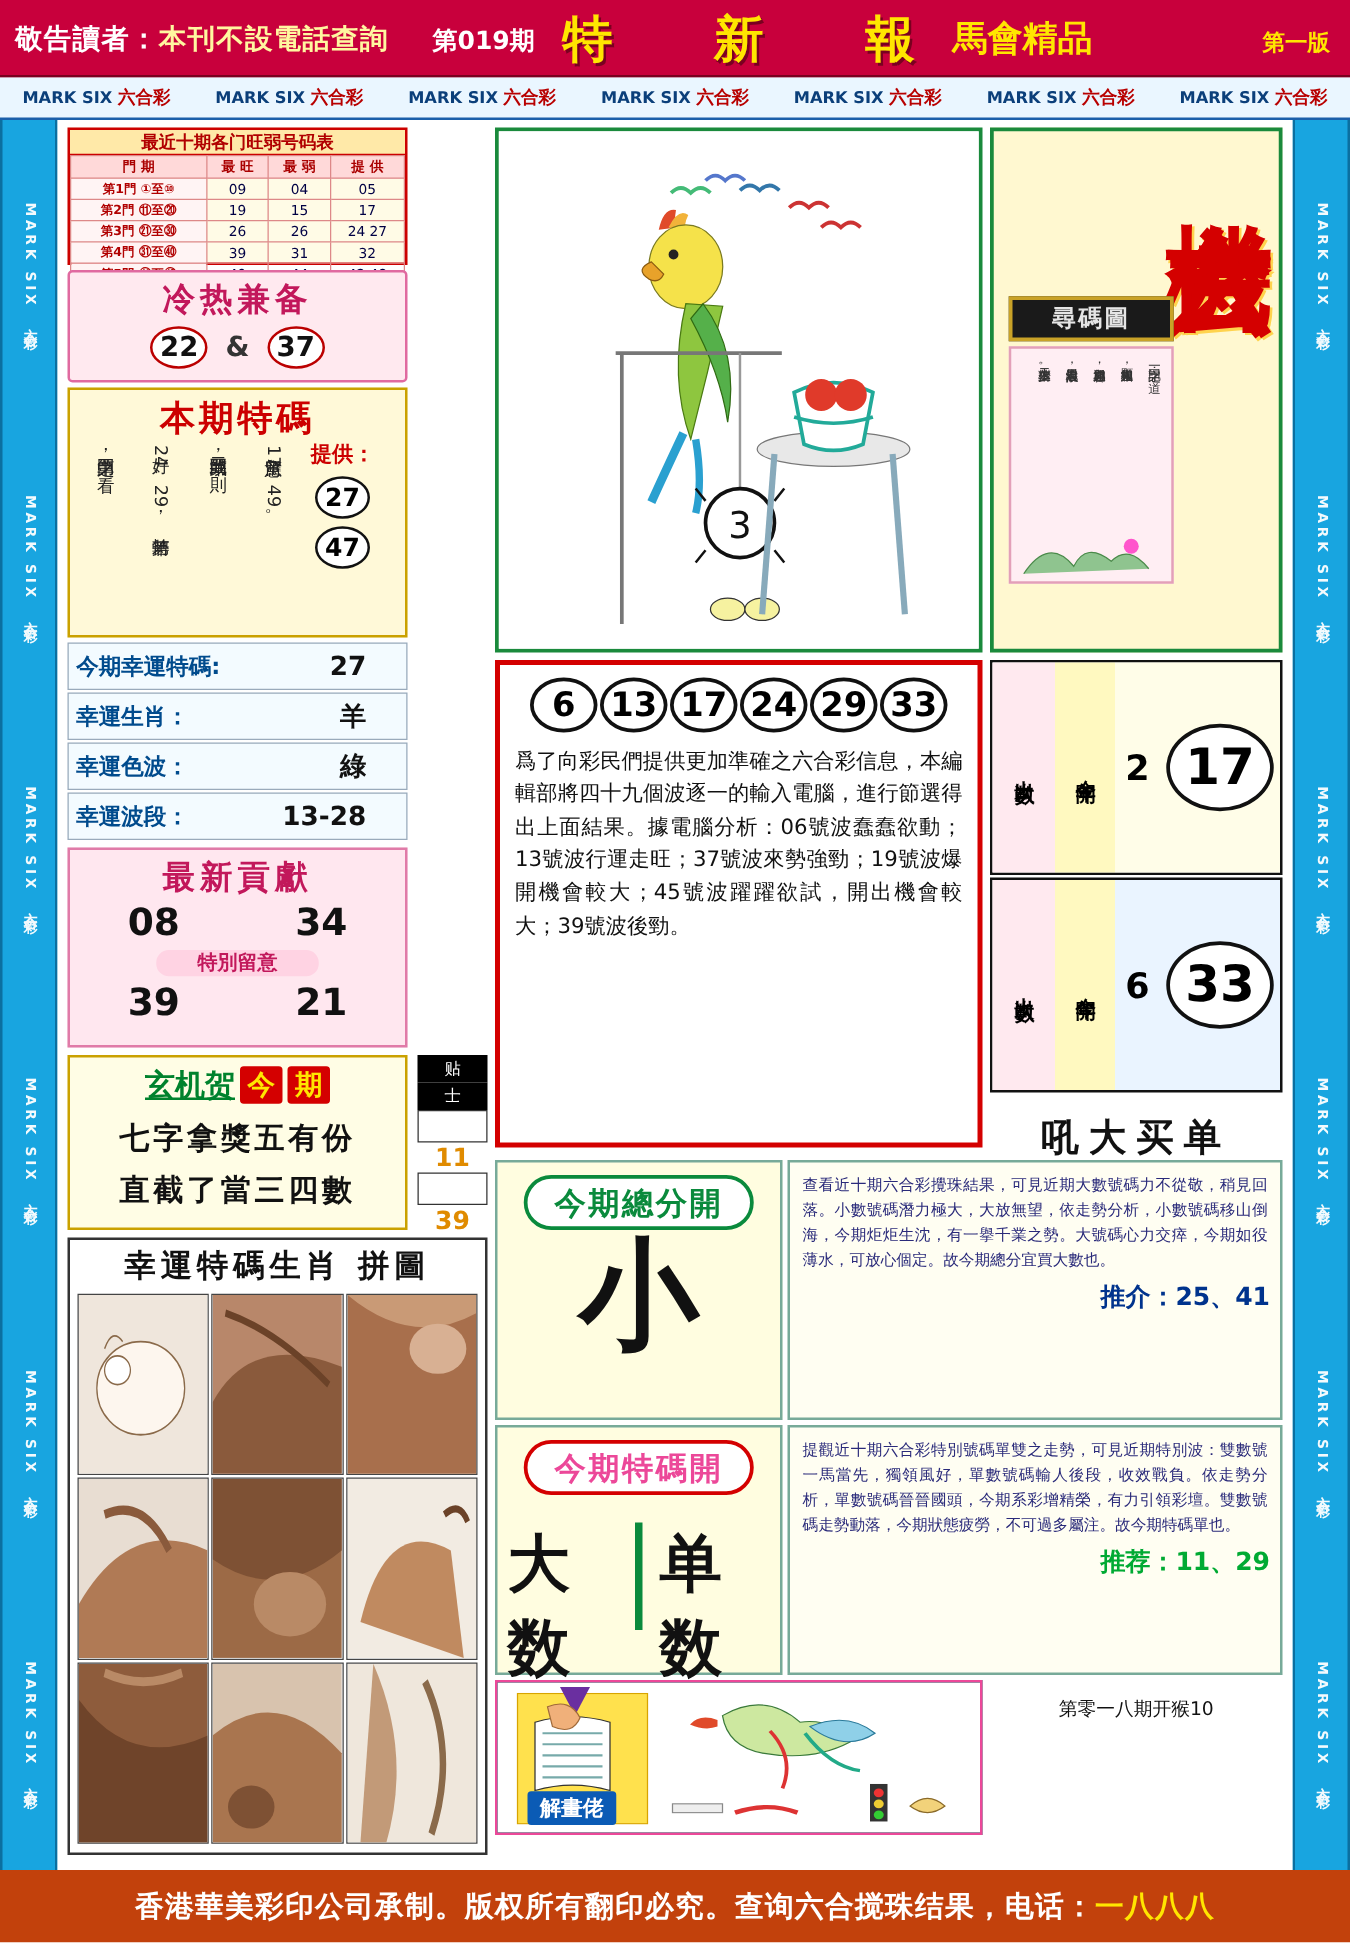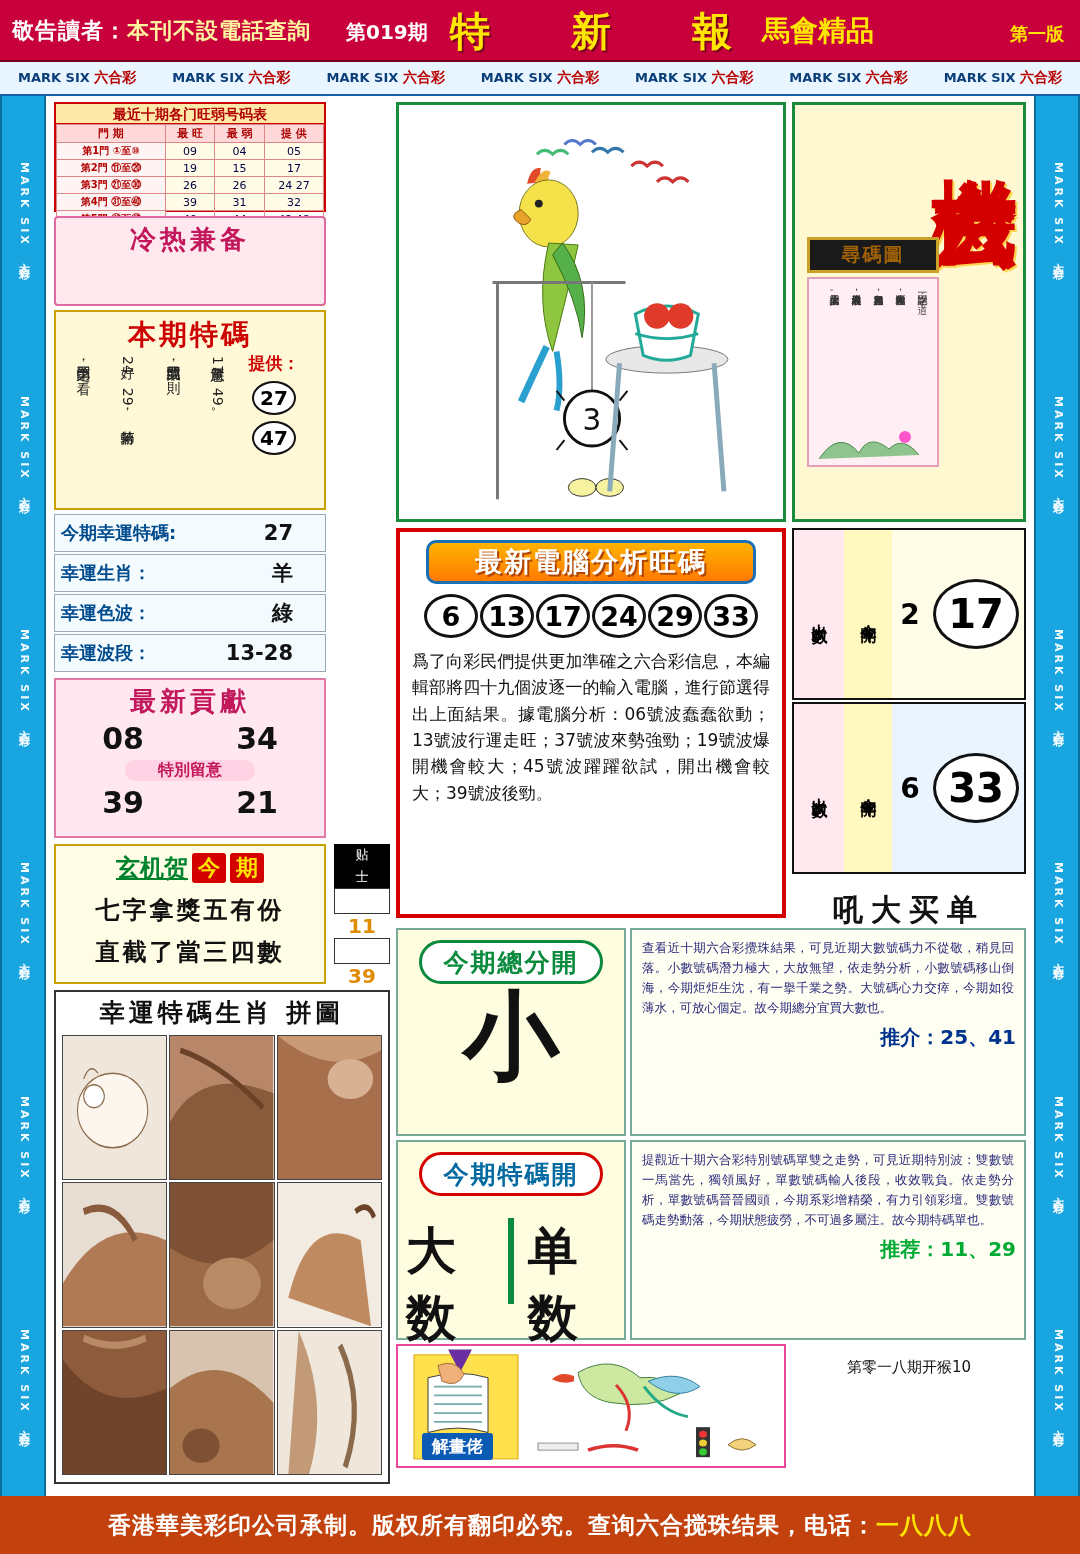--- a/index.html
+++ b/index.html
@@ -118,21 +118,21 @@
   
   .puzzle { left:8px; top:894px; width:336px; height:494px; background:#fff; border:2px solid #333; }
   .puzzle h3 { margin:4px 0 6px; text-align:center; font-size:25px; font-weight:bold; letter-spacing:4px; color:#111; }
   .grid { display:grid; grid-template-columns:repeat(3,1fr); grid-template-rows:repeat(3,1fr); width:320px; height:440px; margin:0 auto; gap:2px; }
   .cell { border:1px solid #444; overflow:hidden; position:relative; }
 
   
   .parrot { left:350px; top:6px; width:390px; height:420px; background:#fff; border:3px solid #1a8a3c; }
   .maomi { left:746px; top:6px; width:234px; height:420px; background:#fff8d0; border:3px solid #1a8a3c; }
   .maomi .big { position:absolute; right:6px; top:4px; font-size:86px; font-weight:bold; color:#d40000; line-height:.96; writing-mode:vertical-rl; text-shadow:2px 2px 0 #ffd34d; }
-  .maomi .plaque { position:absolute; left:12px; top:132px; width:132px; height:36px; background:#1a1a1a; border:3px solid #c9a227; display:flex; align-items:center; justify-content:center; color:#a16207; font-size:19px; font-weight:bold; letter-spacing:2px;}
+  .maomi .plaque { position:absolute; left:12px; top:132px; width:132px; height:36px; background:#1a1a1a; border:3px solid #c9a227; display:flex; align-items:center; justify-content:center; color:#e5e5e5; font-size:19px; font-weight:bold; letter-spacing:2px;}
   .maomi .scroll { position:absolute; left:12px; top:172px; width:132px; height:190px; background:#ffeef3; border:2px solid #e3a0b8; }
   .maomi .scroll .vt { position:absolute; top:8px; font-size:10px; color:#333; writing-mode:vertical-rl; line-height:1.45; height:170px; }
 
   
   .analysis { left:350px; top:432px; width:390px; height:390px; background:#fff; border:4px solid #d40000; }
   .analysis .hd { margin:8px auto 0; width:330px; height:44px; background:linear-gradient(#ffb300,#ff7a00); border:3px solid #1a6fb5; border-radius:10px; display:flex; align-items:center; justify-content:center; color:#fff; font-size:27px; font-weight:bold; letter-spacing:2px; text-shadow:2px 2px 0 #b04600;}
   .analysis .balls { display:flex; justify-content:center; gap:2px; margin-top:10px; }
   .analysis .balls div { width:54px; height:44px; border:3px solid #111; border-radius:50%; display:flex; align-items:center; justify-content:center; font-size:27px; font-weight:bold; }
   .analysis p { margin:10px 12px 0; font-size:17px; line-height:1.55; color:#111; text-align:justify; }
 
@@ -146,21 +146,21 @@
 
   
   .houda { left:746px; top:784px; width:234px; height:60px; background:#fff; display:flex; align-items:center; justify-content:center; font-size:30px; font-weight:bold; letter-spacing:8px; color:#111; }
 
   
   .zongfen { left:350px; top:832px; width:230px; height:208px; background:#fffde0; border:2px solid #7a9; }
   .pill { width:184px; height:44px; margin:10px auto 0; background:#fff; border:3px solid #0a8a3c; border-radius:22px; display:flex; align-items:center; justify-content:center; font-size:25px; font-weight:bold; color:#0a8a3c; letter-spacing:2px; }
   .zongfen .big { text-align:center; font-size:96px; font-weight:bold; color:#111; line-height:1.1; }
 
   .tema2 { left:350px; top:1044px; width:230px; height:200px; background:#fffde0; border:2px solid #7a9; }
-  .pill.red { border-color:#d40000; color:#0369a1; }
+  .pill.red { border-color:#d40000; color:#ec4899; }
   .tema2 .two { display:flex; align-items:flex-start; justify-content:center; margin-top:22px; }
   .tema2 .two span { font-size:50px; font-weight:bold; color:#111; padding:0 8px; }
   .tema2 .bar { width:6px; height:86px; background:#0a8a3c; margin:0 6px; }
 
   
   .txtbox { position:absolute; background:#fffef2; border:2px solid #7a9; }
   .txtbox p { margin:8px 10px 0; font-size:12.5px; line-height:1.6; color:#2a2a7a; text-align:justify; }
   .txtbox .rec { margin:6px 8px 0; font-size:20px; font-weight:bold; color:#00338d; text-align:right; }
   .txtbox .rec.b { color:#0a3; }
 
@@ -264,20 +264,25 @@
           <td>49</td>
           <td>44</td>
           <td>42 48</td>
         </tr>
       </tbody>
         </table>
     </div>
 
     <div class="box lengre">
       <div class="t">冷热兼备</div>
+      <div class="row">
+        <div class="circle-num">22</div>
+        <div class="amp">&amp;</div>
+        <div class="circle-num">37</div>
+      </div>
     </div>
 
     <div class="box tema">
       <h2>本期特碼</h2>
       <div class="vtext v4">第三門之中，看</div>
       <div class="vtext v3">好24、29，若轉第</div>
       <div class="vtext v2">二門或第五門，則</div>
       <div class="vtext v1">應留意17，49。</div>
       <div class="supply">
         <div class="lbl">提供：</div>
@@ -466,21 +471,20 @@
         <div class="vt" style="right:74px;">晨看浪浪向思淚，</div>
         <div class="vt" style="right:96px;">樹上落葉天天少。</div>
         <svg style="position:absolute;left:4px;bottom:2px;" width="124" height="46" viewBox="0 0 124 46">
             <path d="M6 42 q20 -30 40 -6 q10 -20 30 -4 q14 -14 30 6" fill="#8fc48f" stroke="#4a8a4a"></path>
             <circle cx="92" cy="20" r="6" fill="#f5c"></circle>
           </svg>
       </div>
     </div>
 
     <div class="box analysis">
-      <div class="hd">最新電腦分析旺碼</div>
       <div class="balls">
         <div>6</div>
         <div>13</div>
         <div>17</div>
         <div>24</div>
         <div>29</div>
         <div>33</div>
       </div>
       <p>爲了向彩民們提供更加準確之六合彩信息，本編輯部將四十九個波逐一的輸入電腦，進行節選得出上面結果。據電腦分析：06號波蠢蠢欲動；13號波行運走旺；37號波來勢強勁；19號波爆開機會較大；45號波躍躍欲試，開出機會較大；39號波後勁。</p>
     </div>

